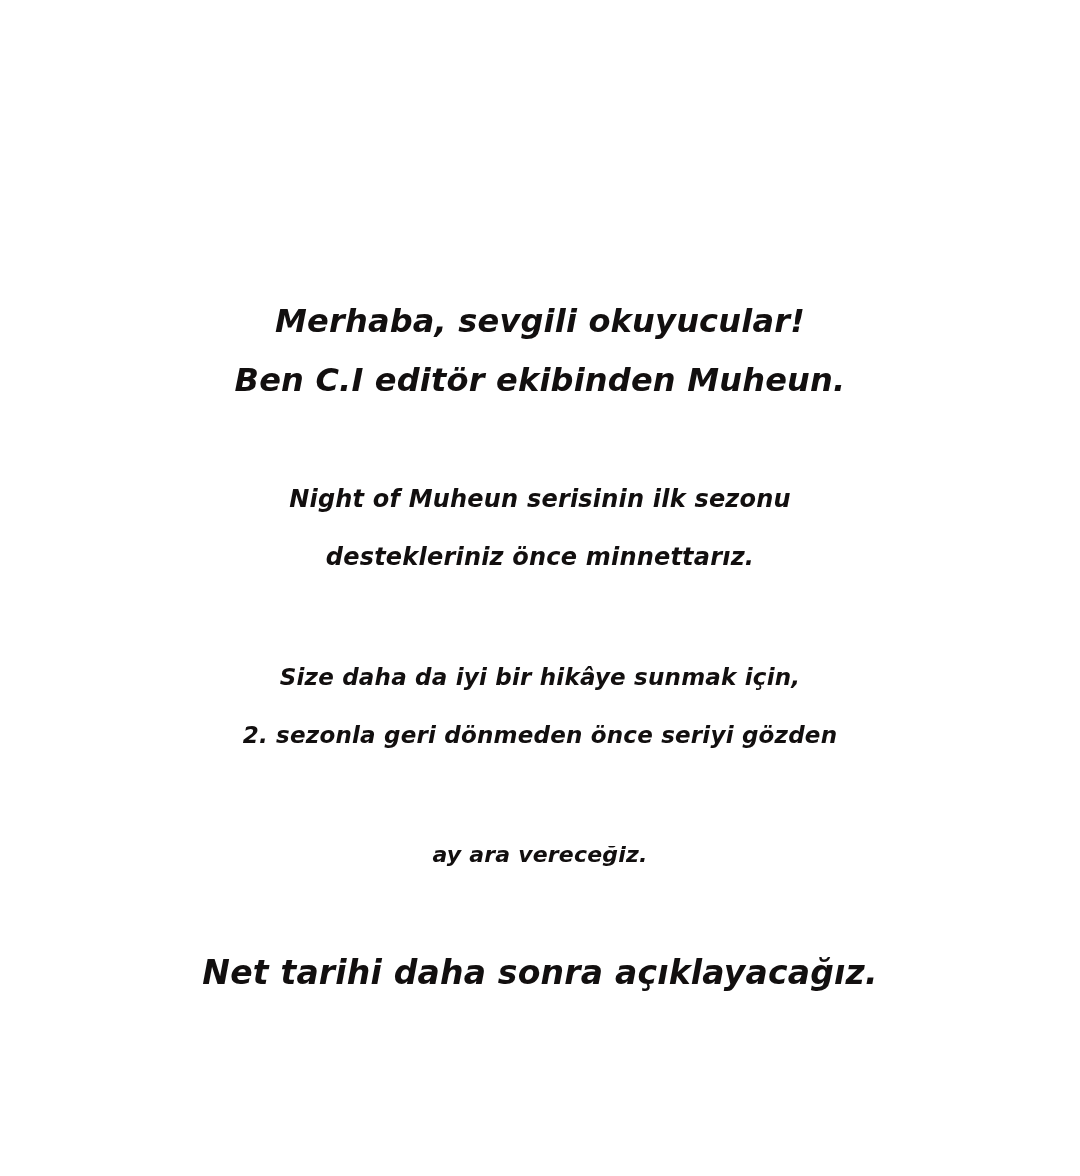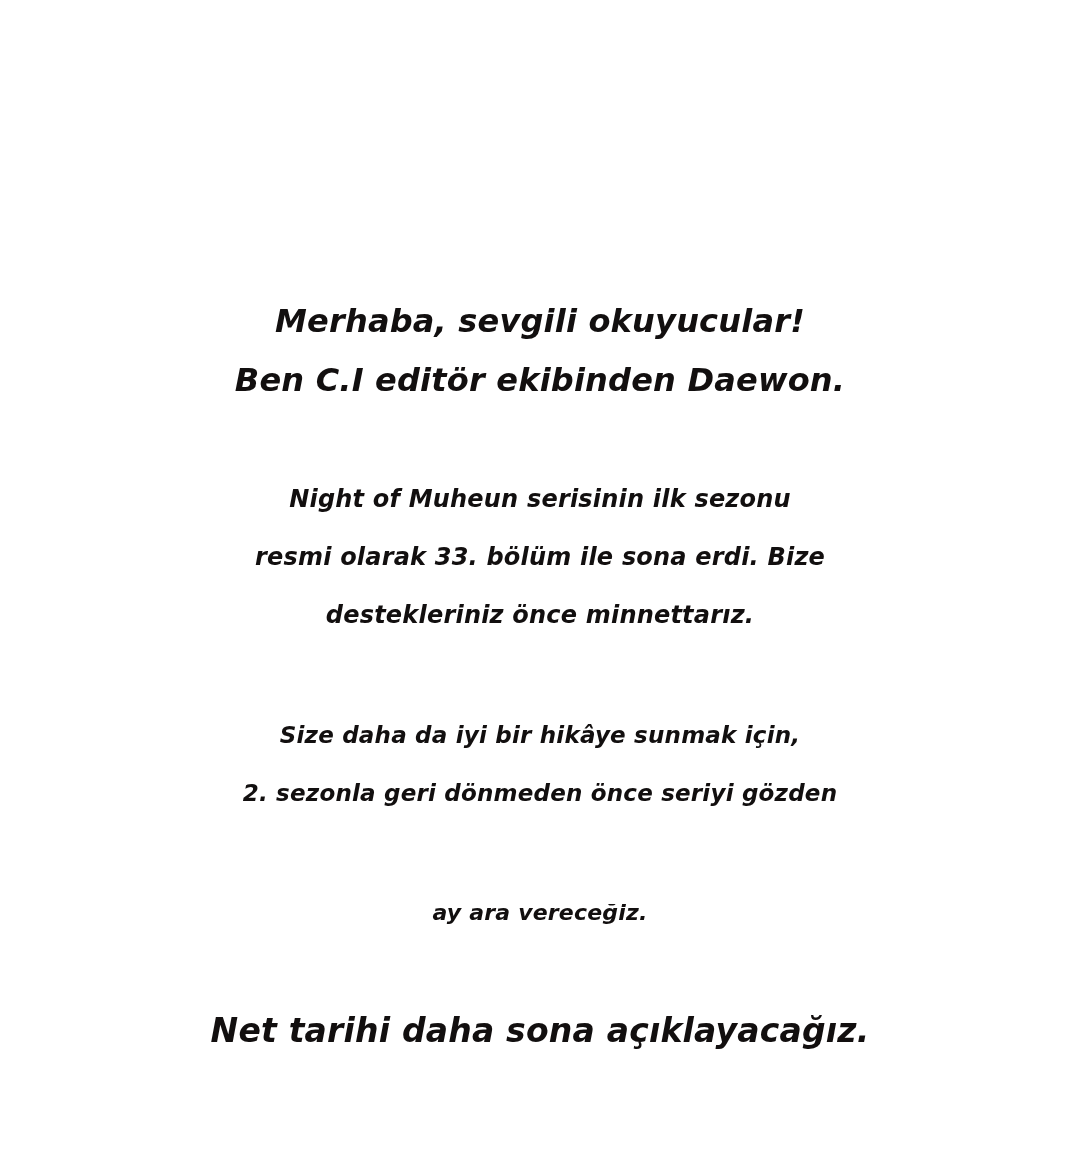--- a/index.html
+++ b/index.html
@@ -74,44 +74,43 @@
   }
 </style>
 </head>
 <body>
 
 <div class="page">
   <div class="notice">
 
     <div class="block para para-1">
       <p class="line">Merhaba, sevgili okuyucular!</p>
-      <p class="line">Ben C.I editör ekibinden Daewon.</p>
+      <p class="line">Ben C.I editör ekibinden Muheun.</p>
     </div>
 
     <div class="gap-md"></div>
 
     <div class="block para para-2">
       <p class="line">Night of Muheun serisinin ilk sezonu</p>
-      <p class="line">resmi olarak 33. bölüm ile sona erdi. Bize</p>
       <p class="line">destekleriniz önce minnettarız.</p>
     </div>
 
     <div class="gap-lg"></div>
 
     <div class="block para para-3">
       <p class="line">Size daha da iyi bir hikâye sunmak için,</p>
       <p class="line">2. sezonla geri dönmeden önce seriyi gözden</p>
     </div>
 
     <div class="gap-lg"></div>
 
     <div class="block para para-4">
       <p class="line">ay ara vereceğiz.</p>
     </div>
 
     <div class="gap-md"></div>
 
     <div class="block para para-5">
-      <p class="line">Net tarihi daha sona açıklayacağız.</p>
+      <p class="line">Net tarihi daha sonra açıklayacağız.</p>
     </div>
 
   </div>
 </div>
 
 </body></html>

